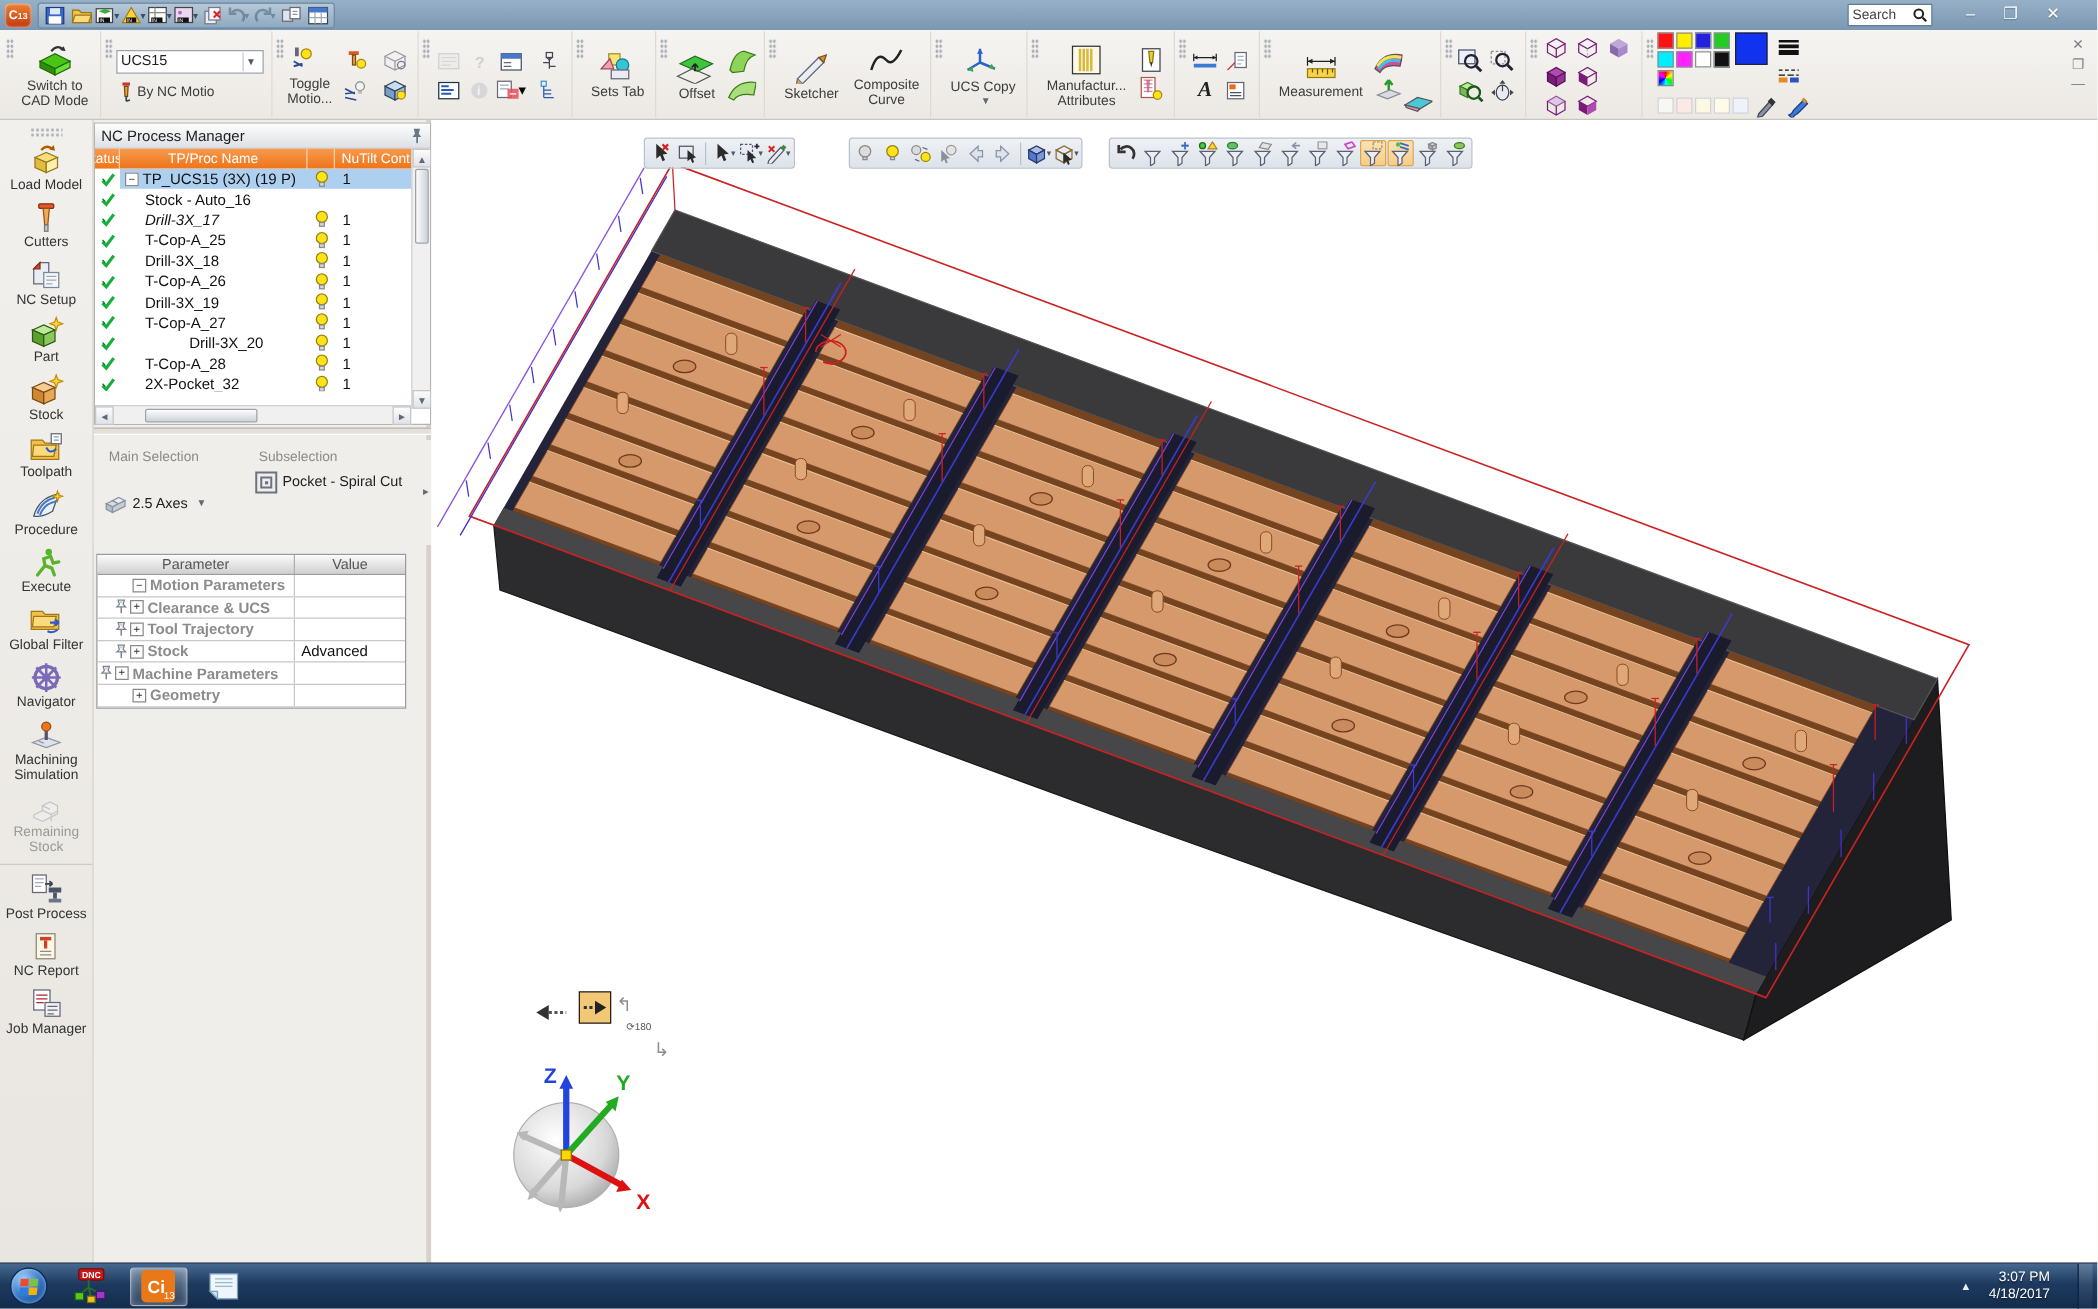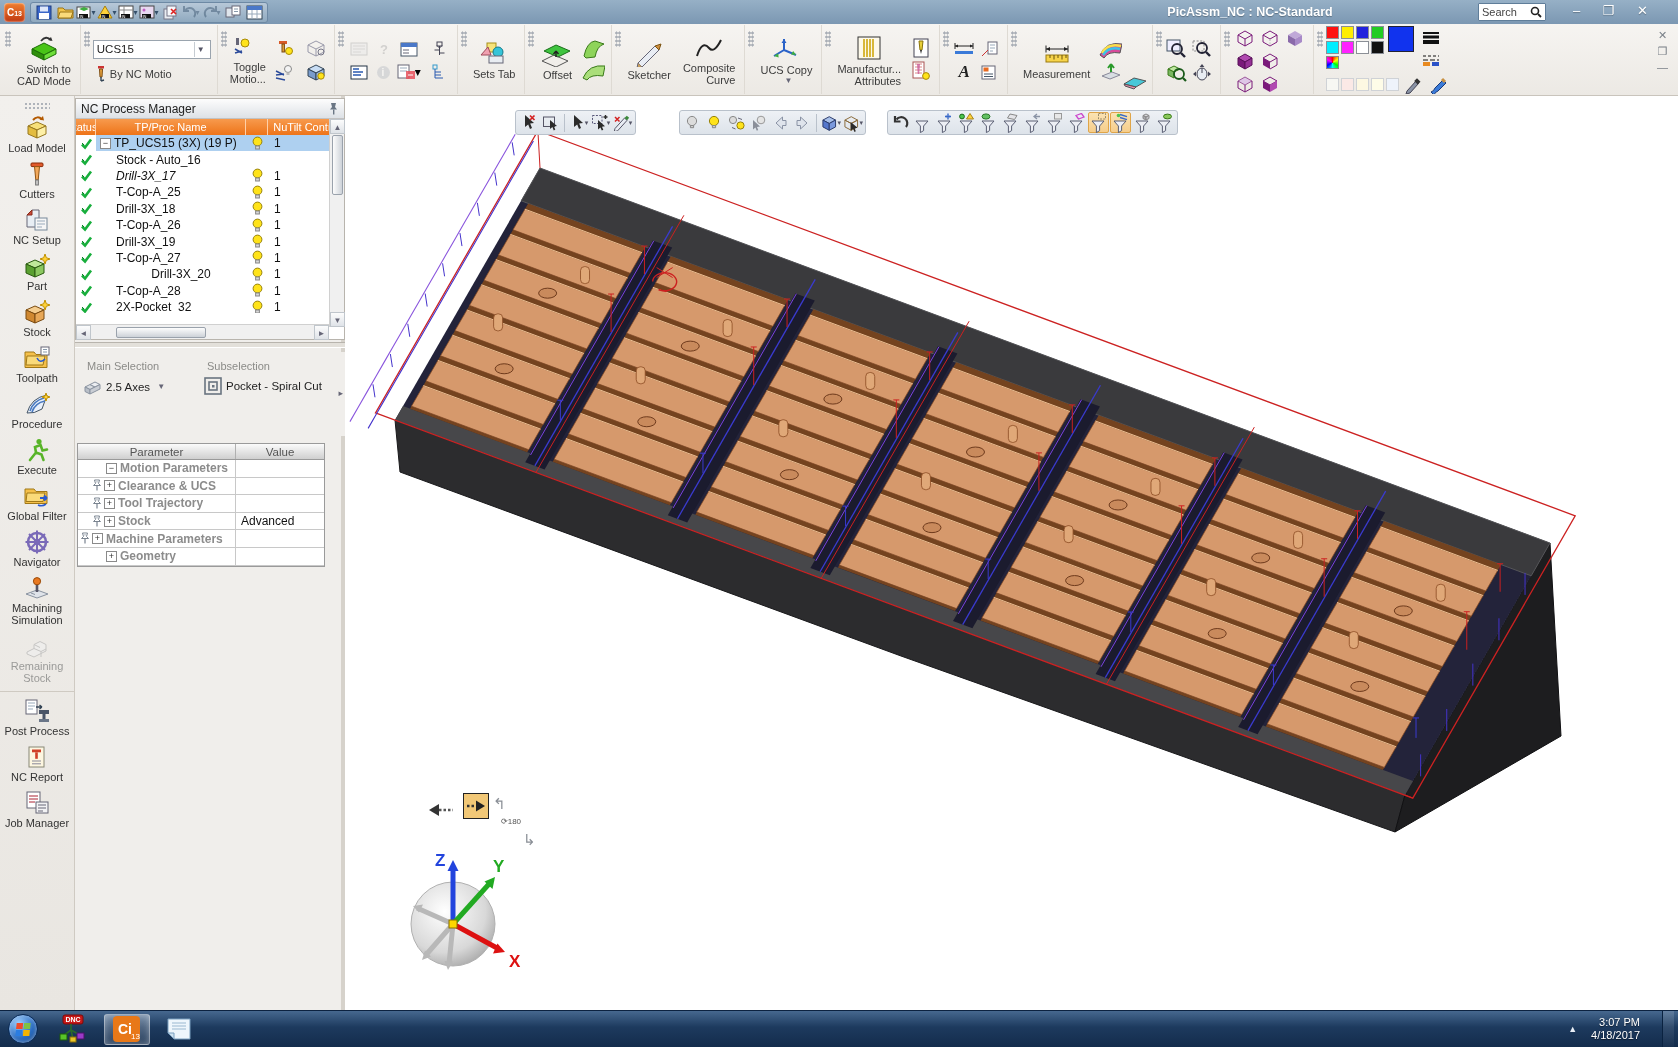--- a/index.html
+++ b/index.html
@@ -20,21 +20,21 @@
 #searchbox span{font-size:11px;flex:1}
 .winbtn{position:absolute;top:0;width:27px;height:24px;color:#fff;text-align:center;line-height:22px;font-size:13px;text-shadow:0 1px 1px rgba(0,0,0,.3)}
 
 
 #ribbon{position:absolute;left:0;top:24px;width:1678px;height:72px;background:linear-gradient(#f6f4f1,#ece9e4);border-bottom:1px solid #c9c4bc;display:flex;align-items:stretch;padding:1px 2px}
 .grp{position:relative;padding:4px 6px 2px 12px;display:flex;align-items:center}
 .grp::before{content:"";position:absolute;left:3px;top:6px;width:6px;height:16px;background-image:radial-gradient(#a9aeb6 1px,transparent 1.3px);background-size:3px 4px}
 .grp:not(:first-child){border-left:1px solid #dedad3}
 .rbtn{display:flex;flex-direction:column;align-items:center;justify-content:center;padding:1px 3px;border-radius:2px}
 .rbtn.hl,.tbtn.hl{background:linear-gradient(#fbe3b3,#f6cd8a);border:1px solid #dfa549;}
-.rlabel{font-size:11px;color:#3c3c3c;text-align:right;line-height:12px;margin-top:2px}
+.rlabel{font-size:11px;color:#3c3c3c;text-align:center;line-height:12px;margin-top:2px}
 .combo{width:118px;height:19px;background:#fff;border:1px solid #9aa4ae;display:flex;align-items:center;font-size:11.5px;color:#222;padding:0 3px}
 .combo .dd{margin-left:auto;width:13px;height:15px;border-left:1px solid #c6ccd2;color:#556;font-size:8px;text-align:center;line-height:15px}
 .mini{display:flex;align-items:center;justify-content:center;width:24px;height:22px;border-radius:2px}
 .vcol{display:flex;flex-direction:column;gap:1px}
 .hrow{display:flex;gap:1px;align-items:center}
 .pal{display:grid;grid-template-columns:repeat(4,14px);grid-auto-rows:14px;gap:1px}
 .sw{width:13px;height:13px;border:1px solid #8b8f96}
 .sw.pale{border-color:#cfd2d6}
 .bigblue{width:26px;height:26px;border:1px solid #223;background:#1133ee;margin-left:2px}
 .rainbow{width:13px;height:13px;border:1px solid #888;background:conic-gradient(#f00,#ff0,#0f0,#0ff,#00f,#f0f,#f00)}
@@ -204,21 +204,20 @@
           </svg>
         </div>
       <div class="qa-btn">
           <svg width="17" height="15">
             <rect x="1" y="1" width="15" height="13" fill="#fff" stroke="#345"></rect>
             <rect x="1" y="1" width="15" height="4" fill="#4a78c8"></rect>
             <path d="M6 5 v9 M11 5 v9 M1 9 h15" stroke="#9ab"></path>
           </svg>
         </div>
     </div>
-    <div id="win-title">PicAssm_NC : NC-Standard</div>
     <div id="searchbox">
       <span>Search</span>
       <svg width="12" height="12">
           <circle cx="5" cy="5" r="3.5" fill="none" stroke="#222" stroke-width="1.6"></circle>
           <path d="M8 8 l3 3" stroke="#222" stroke-width="1.8"></path>
         </svg>
     </div>
     <div class="winbtn" style="right:88px">–</div>
     <div class="winbtn" style="right:56px">❐</div>
     <div class="winbtn" style="right:22px">✕</div>
@@ -1084,21 +1083,21 @@
           <div class="thumb"></div>
           <div class="harrow" style="right:0">►</div>
         </div>
       </div>
 
       <div class="hsplit"></div>
 
       <div id="sel-panel">
         <div class="sel-lab" style="left:12px;top:8px">Main Selection</div>
         <div class="sel-lab" style="left:132px;top:8px">Subselection</div>
-        <div class="sel-val" style="left:8px;top:26px">
+        <div class="sel-val" style="left:8px;top:42px">
           <svg width="20" height="17">
               <polygon points="2,9 7,6.5 12,9 7,11.5" fill="#d9dde2" stroke="#8a93a0"></polygon>
               <polygon points="7,6.5 12,4 17,6.5 12,9" fill="#eceef2" stroke="#8a93a0"></polygon>
               <polygon points="2,9 7,11.5 7,16 2,13.5" fill="#b9bfc8" stroke="#8a93a0"></polygon>
               <polygon points="7,11.5 12,9 17,6.5 17,11 12,13.5 7,16" fill="#c9cdd4" stroke="#8a93a0"></polygon>
             </svg>
           <span>2.5 Axes</span>
           <span class="dd-small">▼</span>
         </div>
         <div class="sel-val" style="left:128px;top:24px">

